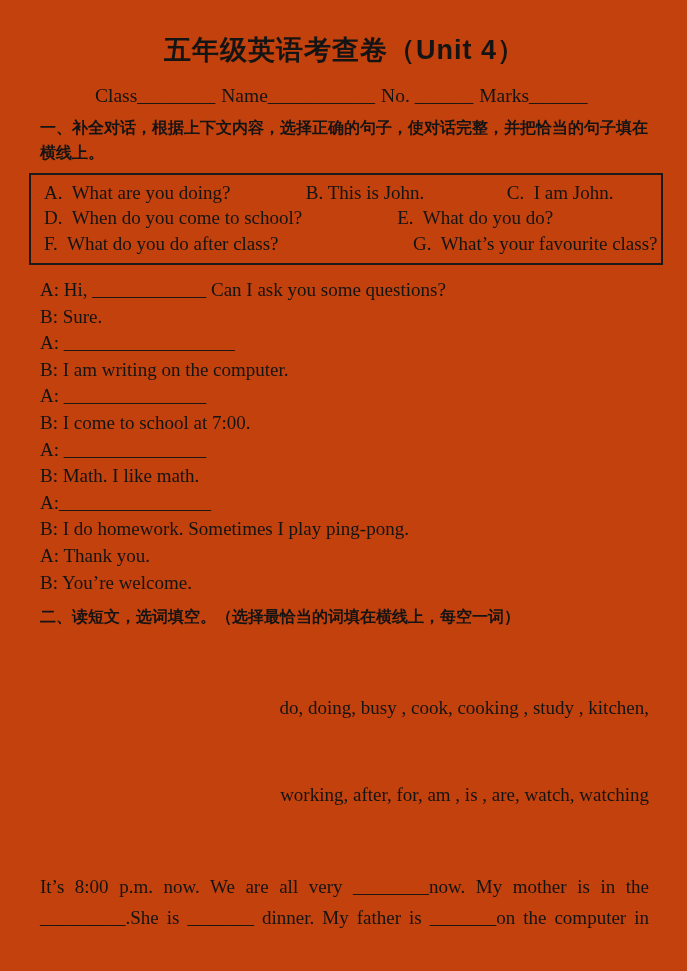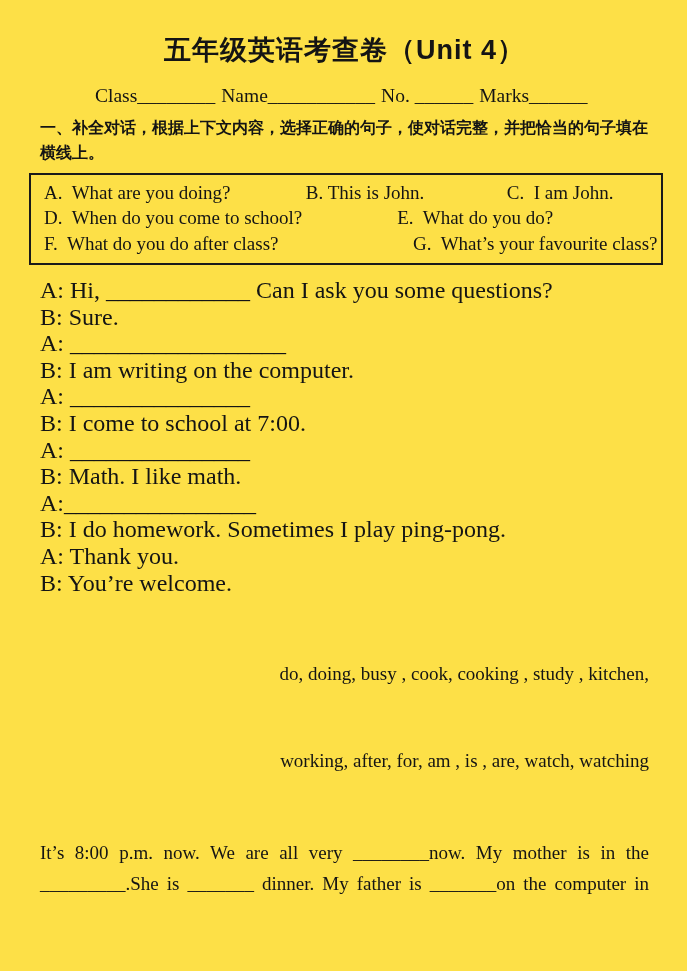--- a/index.html
+++ b/index.html
@@ -3,21 +3,21 @@
 <meta charset="utf-8">
 <style>
   * { margin: 0; padding: 0; box-sizing: border-box; }
   html, body { background: #ffffff; }
   body {
     width: 687px; height: 971px;
     overflow: hidden;
     color: #141414;
     font-family: "Liberation Serif", serif;
   }
-  .page { width: 687px; height: 971px; padding: 32px 38px 0 40px; background: #fde047; }
+  .page { width: 687px; height: 971px; padding: 32px 38px 0 40px; background: #c2410c; }
 
   .title {
     text-align: center;
     font-weight: bold;
     font-size: 27px;
     letter-spacing: 1px;
     font-family: "Liberation Sans", "Liberation Serif", sans-serif;
   }
 
   .header-row {
@@ -41,21 +41,21 @@
     margin: 7px -14px 7px -11px;
     padding: 5px 8px 7px 13px;
     font-size: 19px;
   }
   .opt-row { display: grid; line-height: 25.5px; }
   .opt-row.r1 { grid-template-columns: 43% 33% auto; }
   .opt-row.r2 { grid-template-columns: 58% auto; }
   .opt-row.r3 { grid-template-columns: 56% auto; gap: 28px; }
   .opt-cell { white-space: pre; }
 
-  .dialogue { font-size: 24px; line-height: 26.6px; margin-top: 12px; }
+  .dialogue { font-size: 19px; line-height: 26.6px; margin-top: 12px; }
 
   .word-bank { text-align: right; font-size: 19px; line-height: 29px; margin-top: 5px; white-space: pre; }
 
   .passage { font-size: 19px; line-height: 30.8px; margin-top: 5px; }
   .p-line.just { text-align: justify; text-align-last: justify; }
 </style>
 </head>
 <body>
 
 <div class="page">
@@ -95,20 +95,21 @@
     <div class="d-line">A: _______________</div>
     <div class="d-line">B: I come to school at 7:00.</div>
     <div class="d-line">A: _______________</div>
     <div class="d-line">B: Math. I like math.</div>
     <div class="d-line">A:________________</div>
     <div class="d-line">B: I do homework. Sometimes I play ping-pong.</div>
     <div class="d-line">A: Thank you.</div>
     <div class="d-line">B: You’re welcome.</div>
   </div>
 
+  <div class="sec-heading">二、读短文，选词填空。（选择最恰当的词填在横线上，每空一词）</div>
 
   <div class="word-bank">
     <div>do, doing, busy , cook, cooking , study , kitchen,</div>
     <div>working, after, for, am , is , are, watch, watching</div>
   </div>
 
   <div class="passage">
     <div class="p-line just">It’s 8:00 p.m. now. We are all very ________now. My mother is in the</div>
     <div class="p-line just">_________.She is _______ dinner. My father is _______on the computer in</div>
 

